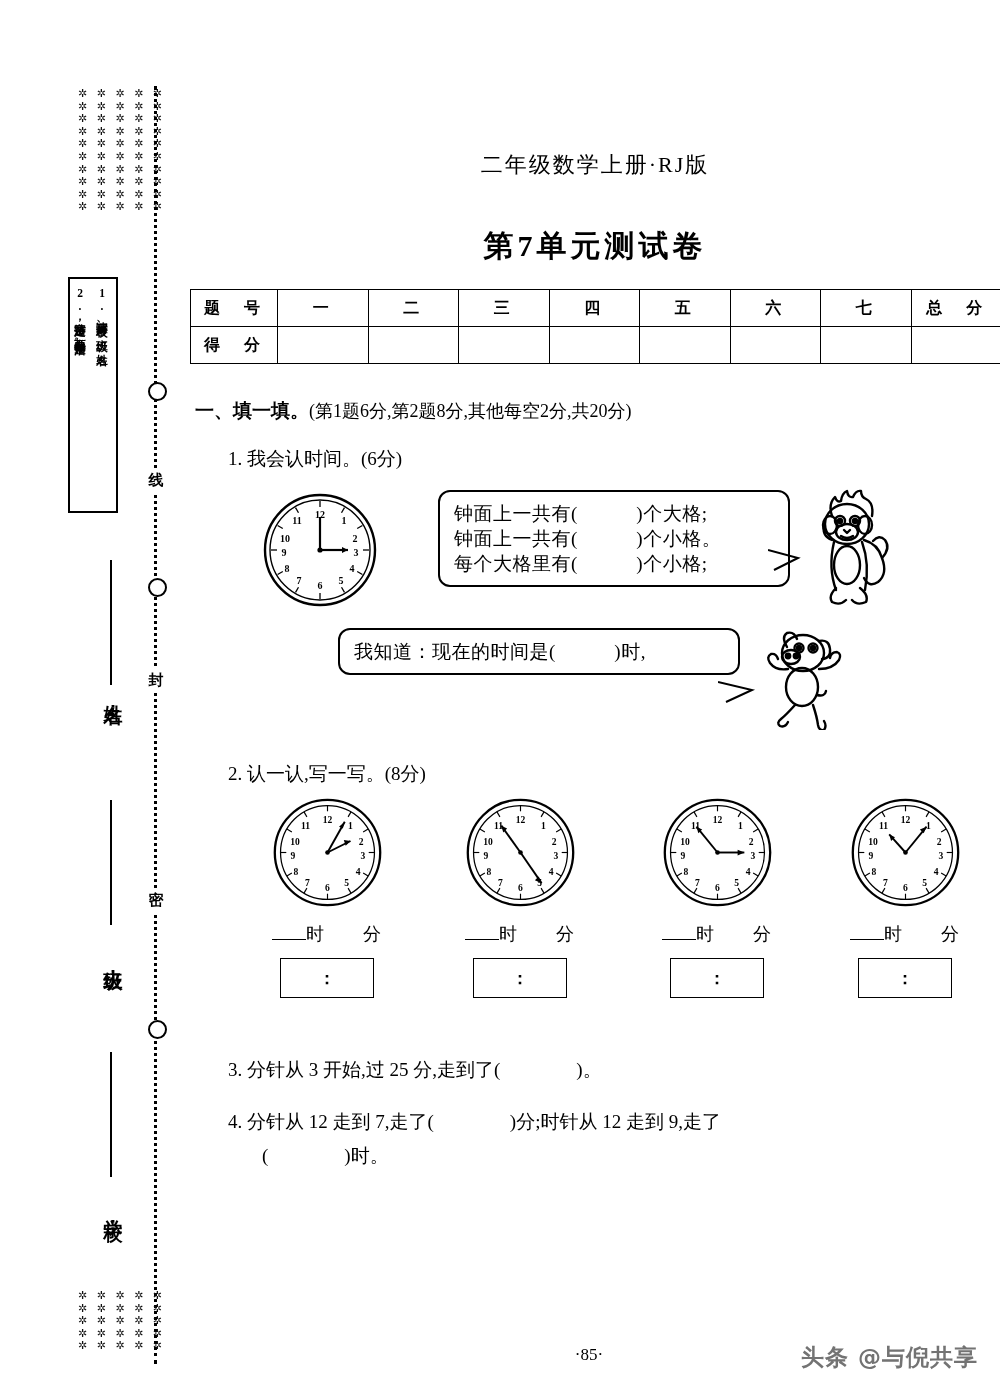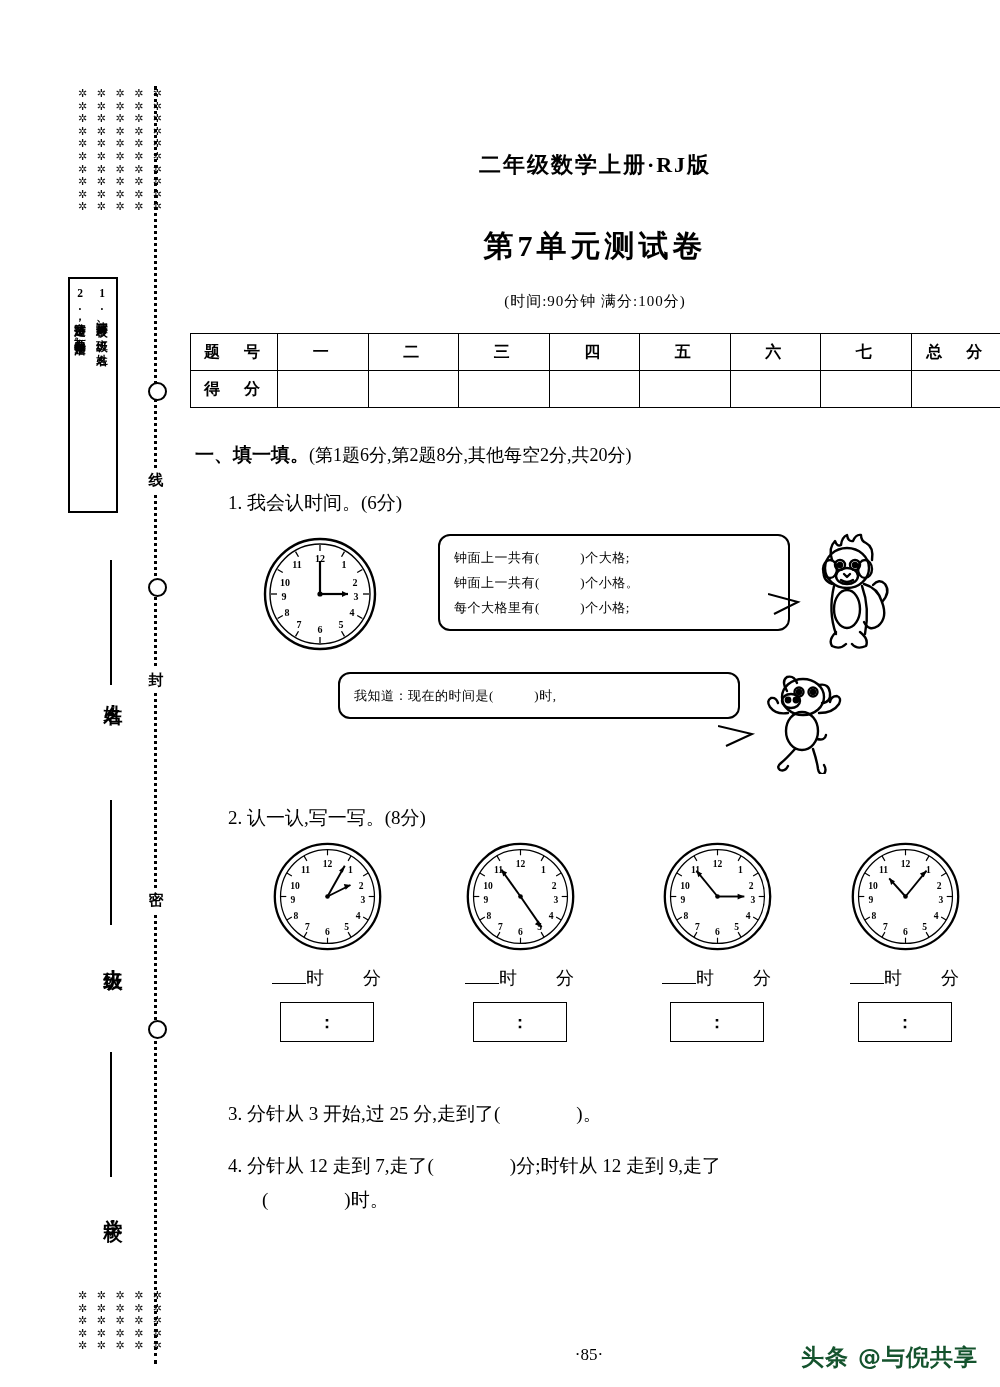--- a/index.html
+++ b/index.html
@@ -39,21 +39,21 @@
   .notes-inner div{white-space:nowrap;}
 
   .vlabel{position:absolute;left:96px;width:30px;
     writing-mode:vertical-rl;text-orientation:upright;
     font-size:19px;font-weight:bold;letter-spacing:2px;}
   .vrule{position:absolute;left:110px;width:0;border-left:2px solid #000;}
 
   
   .content{position:absolute;left:190px;top:0;width:810px;height:1387px;}
 
-  .doc-head{text-align:center;font-weight:bold;font-size:22px;
+  .doc-head{text-align:center;font-weight:normal;font-size:22px;
     letter-spacing:2px;margin-top:150px;}
   .doc-title{text-align:center;font-weight:bold;font-size:30px;
     letter-spacing:4px;margin-top:46px;}
   .doc-sub{text-align:center;font-size:15px;margin-top:25px;letter-spacing:1px;}
 
   
   table.score{border-collapse:collapse;margin:22px auto 0 auto;width:812px;
     table-layout:fixed;}
   table.score td{border:1.6px solid #000;height:34px;text-align:center;
     font-size:16px;font-weight:bold;letter-spacing:4px;}
@@ -63,39 +63,39 @@
   .sec-title .paren{font-weight:normal;font-size:18px;}
 
   .q{margin-left:38px;font-size:19px;margin-top:22px;}
 
   
   .q1-area{position:relative;height:275px;margin-top:8px;}
 
   .clock-big{position:absolute;left:70px;top:10px;}
 
   .bubble{position:absolute;border:2px solid #000;border-radius:12px;
-    background:#fff;padding:9px 14px;font-size:13px;line-height:25px;
+    background:#fff;padding:9px 14px;font-size:19px;line-height:25px;
     letter-spacing:0.5px;}
 
   .char-art{position:absolute;}
 
   
   .q2-row{position:relative;height:230px;margin-top:8px;}
   .clock-cell{position:absolute;top:0;width:150px;text-align:center;}
   .ans-line{font-size:18px;margin-top:8px;letter-spacing:1px;white-space:nowrap;}
   .ans-line u{display:inline-block;width:34px;text-decoration:none;
     border-bottom:1.6px solid #000;}
   .ans-box{width:92px;height:38px;border:1.8px solid #000;margin:12px auto 0 auto;
     display:flex;align-items:center;justify-content:center;
     font-size:17px;font-weight:bold;}
 
   .footer-page{position:absolute;left:0;right:12px;bottom:22px;text-align:center;
     font-size:17px;}
   .watermark{position:absolute;right:22px;bottom:14px;
-    font-size:23px;color:#14532d;font-weight:bold;letter-spacing:1px;
+    font-size:23px;color:#737373;font-weight:bold;letter-spacing:1px;
     font-family:"DejaVu Sans",sans-serif;}
 </style>
 </head>
 <body>
 
 <div class="page">
 
   <div class="seal-margin">
 
     <div class="star-block star-top">✲✲✲✲✲✲✲✲✲✲✲✲✲✲✲✲✲✲✲✲✲✲✲✲✲✲✲✲✲✲✲✲✲✲✲✲✲✲✲✲✲✲✲✲✲✲✲✲✲✲</div>
@@ -126,21 +126,20 @@
 
     <div class="vlabel" style="top:1205px;">学校：</div>
 
     <div class="star-block star-bottom">✲✲✲✲✲✲✲✲✲✲✲✲✲✲✲✲✲✲✲✲✲✲✲✲✲</div>
   </div>
 
   <div class="content">
 
     <div class="doc-head">二年级数学上册·RJ版</div>
     <div class="doc-title">第7单元测试卷</div>
-    <div class="doc-sub">(时间:90分钟    满分:100分)</div>
 
     <table class="score">
       <tbody>
           <tr>
         <td class="head">题　号</td>
         <td>一</td>
         <td>二</td>
         <td>三</td>
         <td>四</td>
         <td>五</td>

